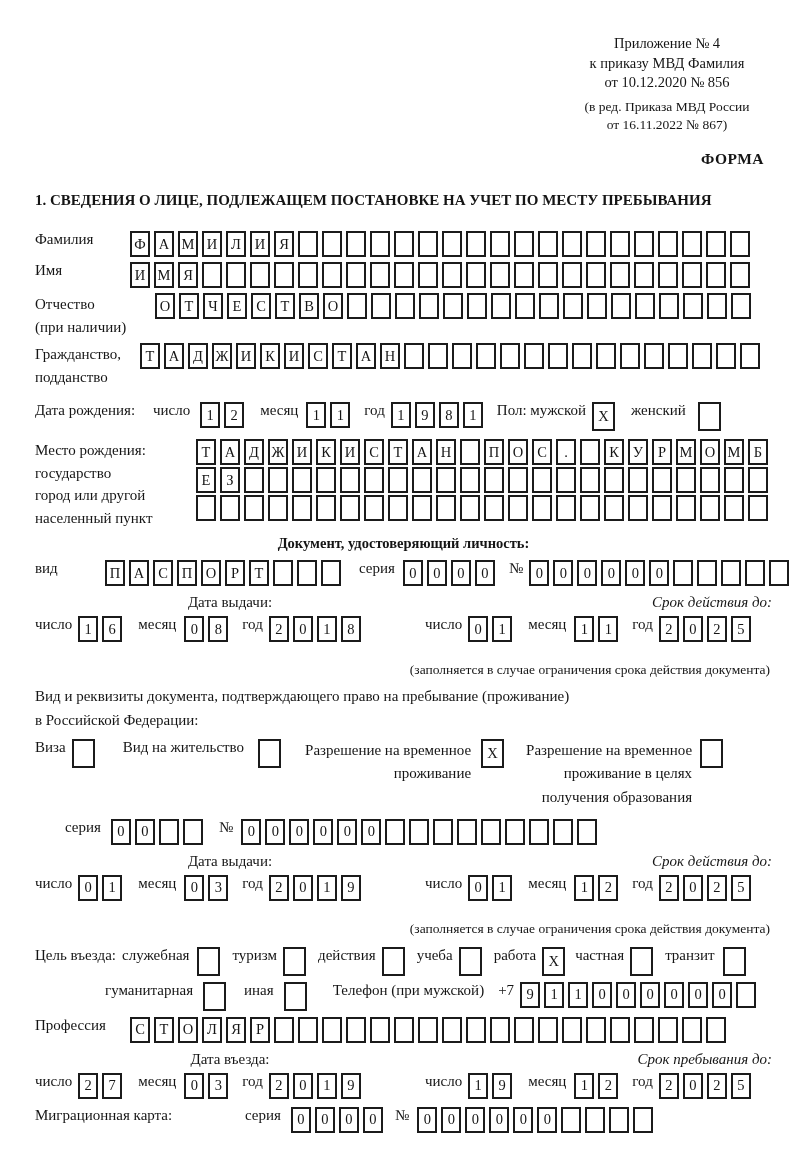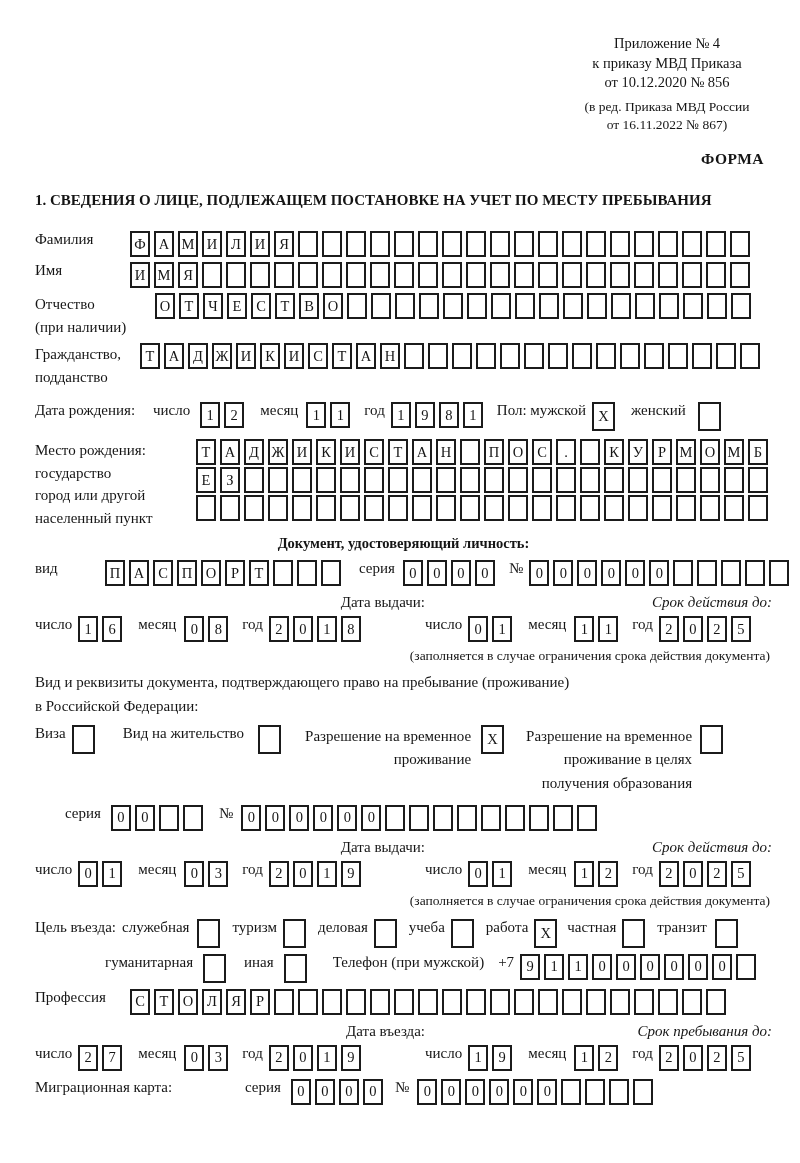--- a/index.html
+++ b/index.html
@@ -21,38 +21,38 @@
   .two{display:flex;flex-direction:column;line-height:1.5;white-space:nowrap;}
   .cells{display:inline-flex;flex:none;}
   .cell{box-sizing:border-box;flex:none;width:20px;height:26px;border:2px solid #1b1b1b;
         margin-right:4px;display:inline-flex;align-items:center;justify-content:center;
         font-size:14.5px;background:#fff;}
   .cb .cell{width:23px;height:29px;}
   .stack{display:flex;flex-direction:column;gap:2px;}
 
   .center-bold{text-align:center;font-weight:bold;font-size:14.5px;margin:6px 0 8px;}
   .date-labels{display:flex;font-size:15px;margin:8px 0 5px;}
-  .dl-left{width:390px;text-align:right;font-family:Liberation Serif, serif;}
+  .dl-left{width:390px;text-align:center;font-family:Liberation Serif, serif;}
   .dl-right{flex:1;text-align:right;font-style:italic;}
   .dv-left{width:390px;display:flex;align-items:flex-start;flex:none;}
   .dv-right{display:flex;align-items:flex-start;flex:none;}
-  .note-r{text-align:right;font-size:13.5px;margin:6px 2px 10px 0;}
+  .note-r{text-align:right;font-size:13.5px;margin:20px 2px 10px 0;}
   .plain{font-size:15px;margin:4px 0;}
   .rt-col{display:inline-block;text-align:right;line-height:1.55;white-space:nowrap;}
   .ml6{margin-left:6px}.ml8{margin-left:8px}.ml10{margin-left:10px}.ml12{margin-left:12px}
   .ml14{margin-left:14px}.mr6{margin-right:6px}.mr8{margin-right:8px}.mr10{margin-right:10px}
 </style>
 </head>
 <body>
 
 <div class="page">
 
   <div class="hdr">
     <div>Приложение № 4</div>
-    <div>к приказу МВД Приказа</div>
+    <div>к приказу МВД Фамилия</div>
     <div>от 10.12.2020 № 856</div>
     <div class="hdr-small">
       <div>(в ред. Приказа МВД России</div>
       <div>от 16.11.2022 № 867)</div>
     </div>
   </div>
 
   <div class="forma">ФОРМА</div>
 
 
@@ -500,21 +500,21 @@
   <div class="row" style="margin-top:4px">
     <span class="lbl">Цель въезда:</span>
     <span class="lbl ml6">служебная</span>
     <span class="cells cb ml8">
         <span class="cell"></span>
       </span>
     <span class="lbl ml8">туризм</span>
     <span class="cells cb ml6">
         <span class="cell"></span>
       </span>
-    <span class="lbl ml8">деловая</span>
+    <span class="lbl ml8">действия</span>
     <span class="cells cb ml6">
         <span class="cell"></span>
       </span>
     <span class="lbl ml8">учеба</span>
     <span class="cells cb ml6">
         <span class="cell"></span>
       </span>
     <span class="lbl ml8">работа</span>
     <span class="cells cb ml6">
         <span class="cell">X</span>

